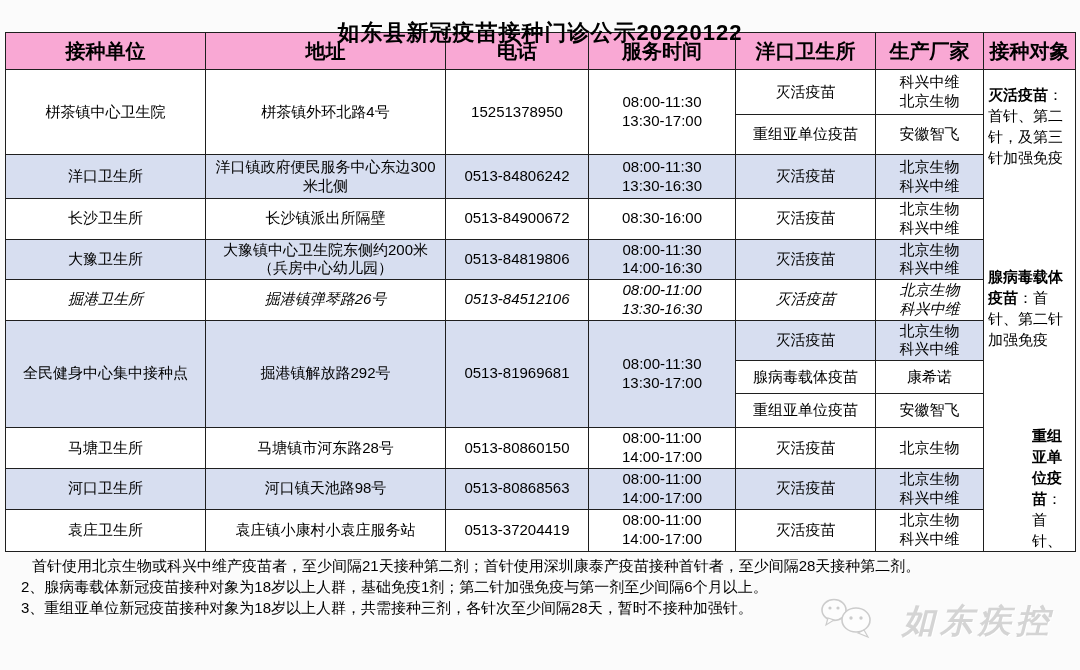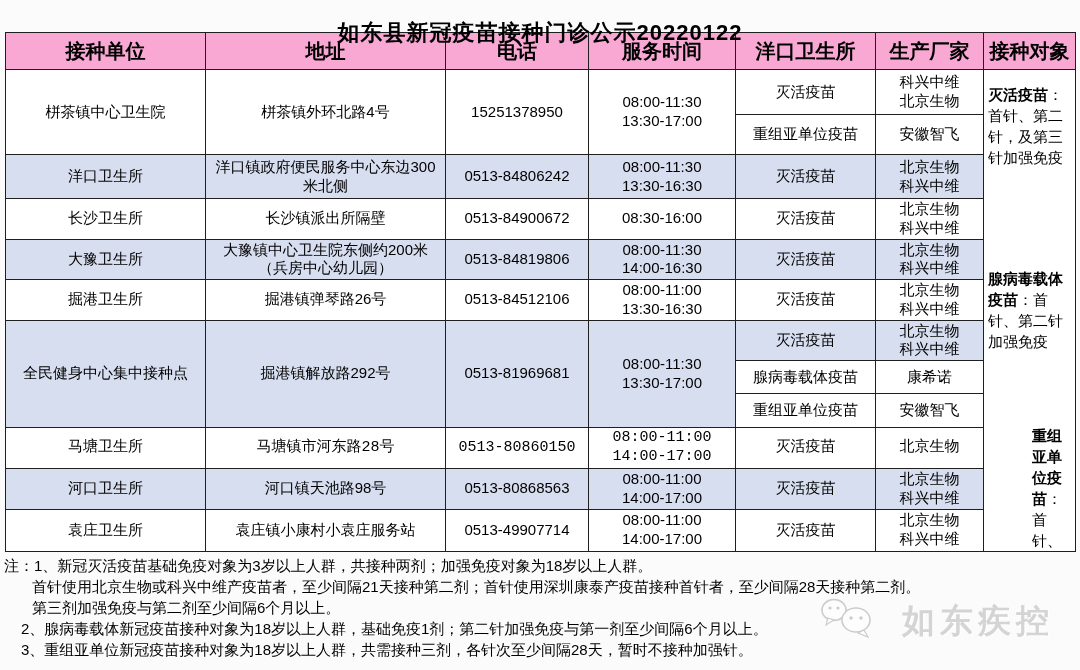--- a/index.html
+++ b/index.html
@@ -30,28 +30,28 @@
   .pre { white-space:pre-line; }
   .target-cell {
     position:relative; vertical-align:top; background:#ffffff !important;
     padding:0;
   }
   .target-block {
     position:absolute; left:4px; right:2px; text-align:left;
     font-size:15px; line-height:1.4;
   }
   .target-block .tb-label { font-weight:bold; }
-  .tb-0 { top:14px; } .tb-1 { top:198px; } .tb-2 { top:355px;margin-left:44px; }
+  .tb-0 { top:14px; } .tb-1 { top:198px;font-family:Liberation Mono, monospace; } .tb-2 { top:355px;margin-left:44px; }
   .notes { margin:3px 4px 0 4px; font-size:15px; line-height:21px; }
   .note-line { white-space:nowrap; }
   .indent-a { padding-left:28px; }
   .indent-b { padding-left:17px; }
   .watermark {
     position:absolute; right:26px; top:596px;
-    display:flex; align-items:center; gap:24px;
+    display:flex; align-items:center; gap:24px;font-style:italic;
   }
   .watermark .wm-text {
     color:#d4d4d4; font-size:33px; font-weight:bold; letter-spacing:5px;
     text-shadow:1px 1px 0 #ffffff;
   }
 </style>
 </head>
 <body>
 
 <div class="title">如东县新冠疫苗接种门诊公示20220122</div>
@@ -130,21 +130,21 @@
       <td>大豫卫生所</td>
       <td>大豫镇中心卫生院东侧约200米（兵房中心幼儿园）</td>
       <td>0513-84819806</td>
       <td class="pre">08:00-11:30
 14:00-16:30</td>
       <td>灭活疫苗</td>
       <td class="pre">北京生物
 科兴中维</td>
     </tr>
 
-    <tr class="plain" style="height:40px;">
+    <tr class="plain" style="height:40px;font-style:italic;">
       <td>掘港卫生所</td>
       <td>掘港镇弹琴路26号</td>
       <td>0513-84512106</td>
       <td class="pre">08:00-11:00
 13:30-16:30</td>
       <td>灭活疫苗</td>
       <td class="pre">北京生物
 科兴中维</td>
     </tr>
 
@@ -160,21 +160,21 @@
     </tr>
     <tr class="plain" style="height:33px;">
       <td>腺病毒载体疫苗</td>
       <td>康希诺</td>
     </tr>
     <tr class="plain" style="height:34px;">
       <td>重组亚单位疫苗</td>
       <td>安徽智飞</td>
     </tr>
 
-    <tr class="plain" style="height:41px;font-family:Liberation Mono, monospace;">
+    <tr class="plain" style="height:41px;">
       <td>马塘卫生所</td>
       <td>马塘镇市河东路28号</td>
       <td>0513-80860150</td>
       <td class="pre">08:00-11:00
 14:00-17:00</td>
       <td>灭活疫苗</td>
       <td class="pre">北京生物</td>
     </tr>
 
     <tr class="alt" style="height:40px;">
@@ -184,34 +184,32 @@
       <td class="pre">08:00-11:00
 14:00-17:00</td>
       <td>灭活疫苗</td>
       <td class="pre">北京生物
 科兴中维</td>
     </tr>
 
     <tr class="plain" style="height:42px;">
       <td>袁庄卫生所</td>
       <td>袁庄镇小康村小袁庄服务站</td>
-      <td>0513-49907714</td>
+      <td>0513-37204419</td>
       <td class="pre">08:00-11:00
 14:00-17:00</td>
       <td>灭活疫苗</td>
       <td class="pre">北京生物
 科兴中维</td>
     </tr>
   </tbody>
 </table>
 
 <div class="notes">
-  <div class="note-line">注：1、新冠灭活疫苗基础免疫对象为3岁以上人群，共接种两剂；加强免疫对象为18岁以上人群。</div>
   <div class="note-line indent-a">首针使用北京生物或科兴中维产疫苗者，至少间隔21天接种第二剂；首针使用深圳康泰产疫苗接种首针者，至少间隔28天接种第二剂。</div>
-  <div class="note-line indent-a">第三剂加强免疫与第二剂至少间隔6个月以上。</div>
   <div class="note-line indent-b">2、腺病毒载体新冠疫苗接种对象为18岁以上人群，基础免疫1剂；第二针加强免疫与第一剂至少间隔6个月以上。</div>
   <div class="note-line indent-b">3、重组亚单位新冠疫苗接种对象为18岁以上人群，共需接种三剂，各针次至少间隔28天，暂时不接种加强针。</div>
 </div>
 
 <div class="watermark">
   <span>
     <svg width="58" height="46" viewBox="0 0 58 46">
       <ellipse cx="14" cy="14" rx="12" ry="10.5" fill="#fdfdfd" stroke="#cccccc" stroke-width="1.6"></ellipse>
       <path d="M8 22 L6 29 L14 24 Z" fill="#fdfdfd" stroke="#cccccc" stroke-width="1.2"></path>
       <circle cx="10" cy="12" r="1.6" fill="#cccccc"></circle>

